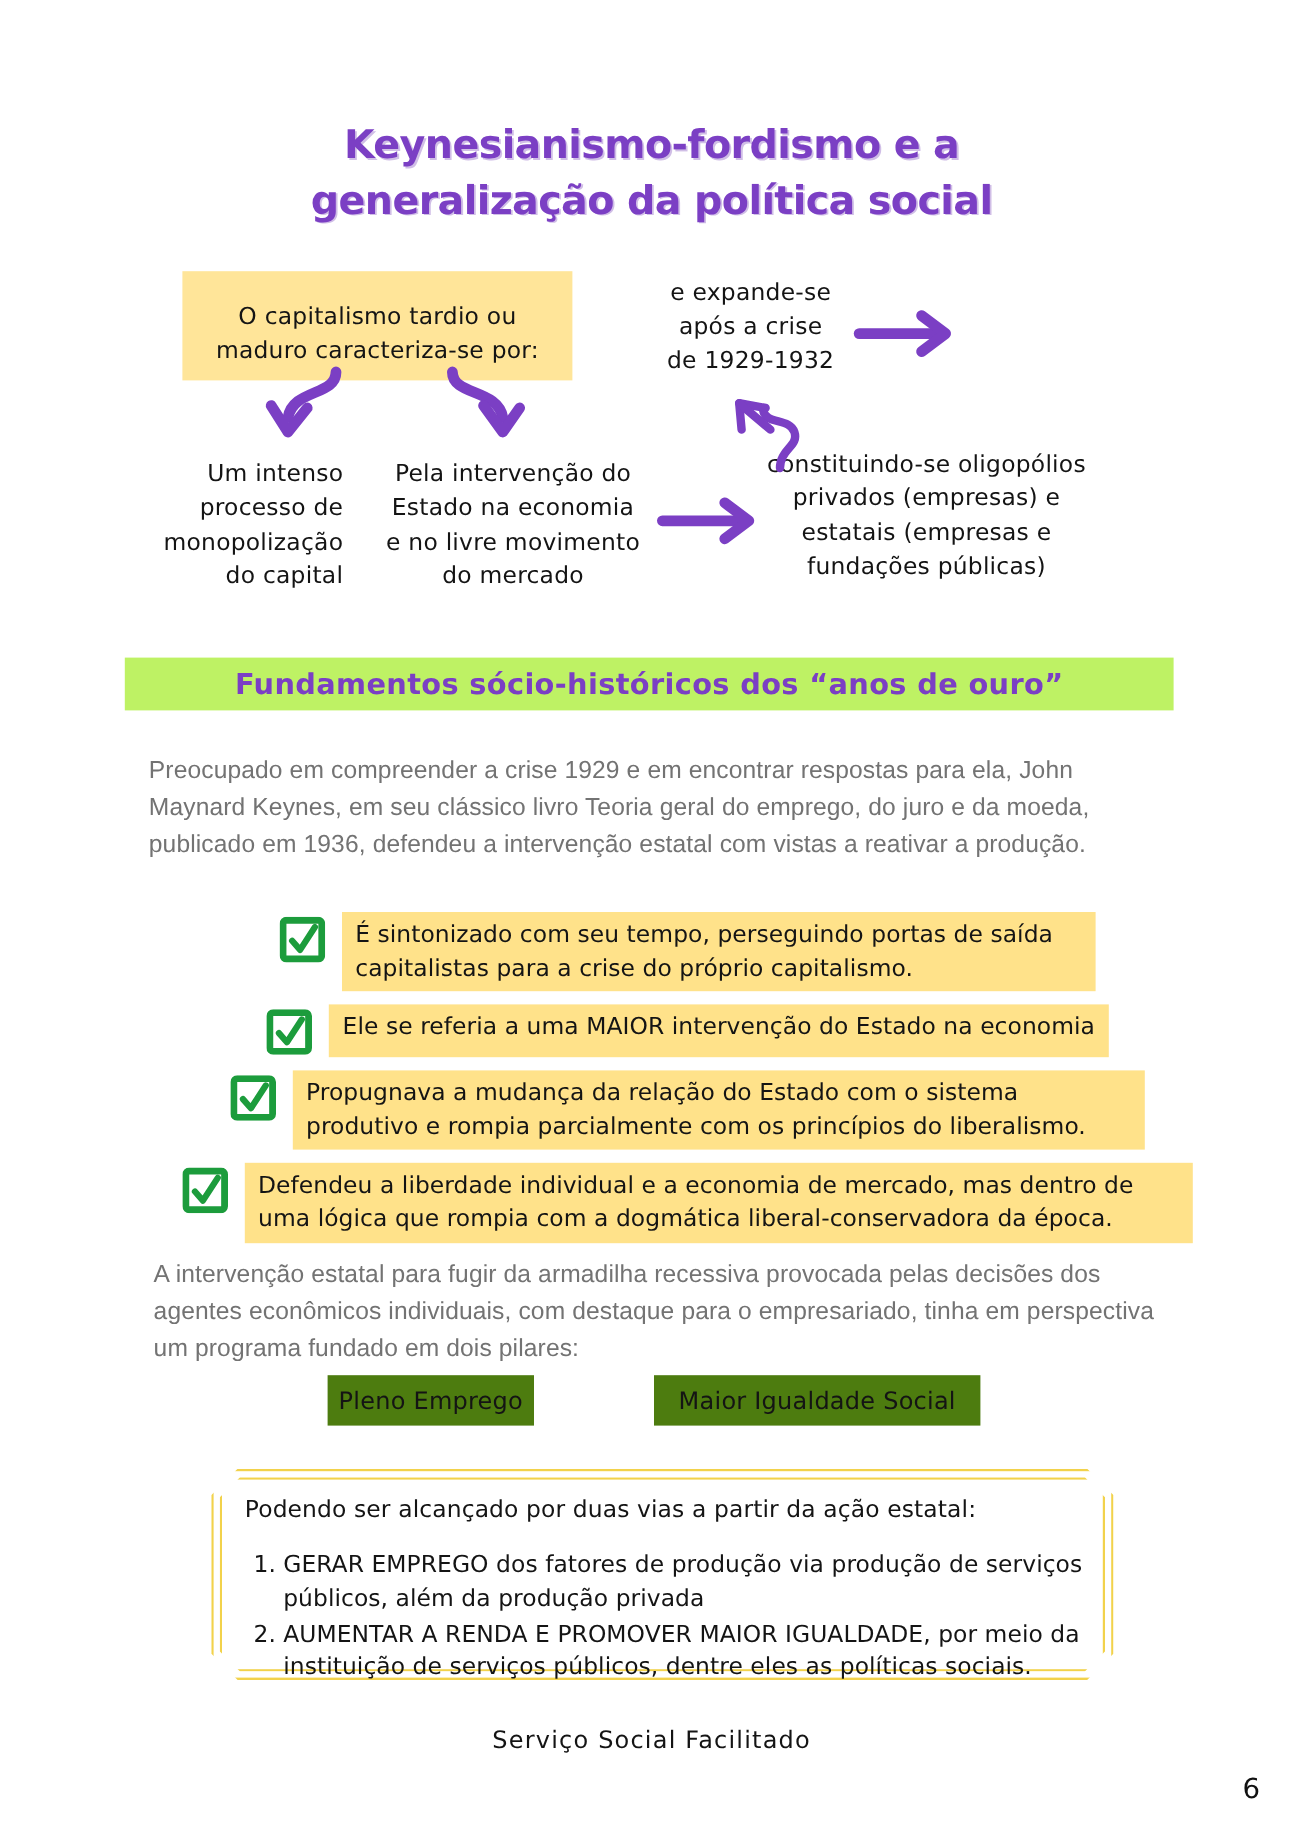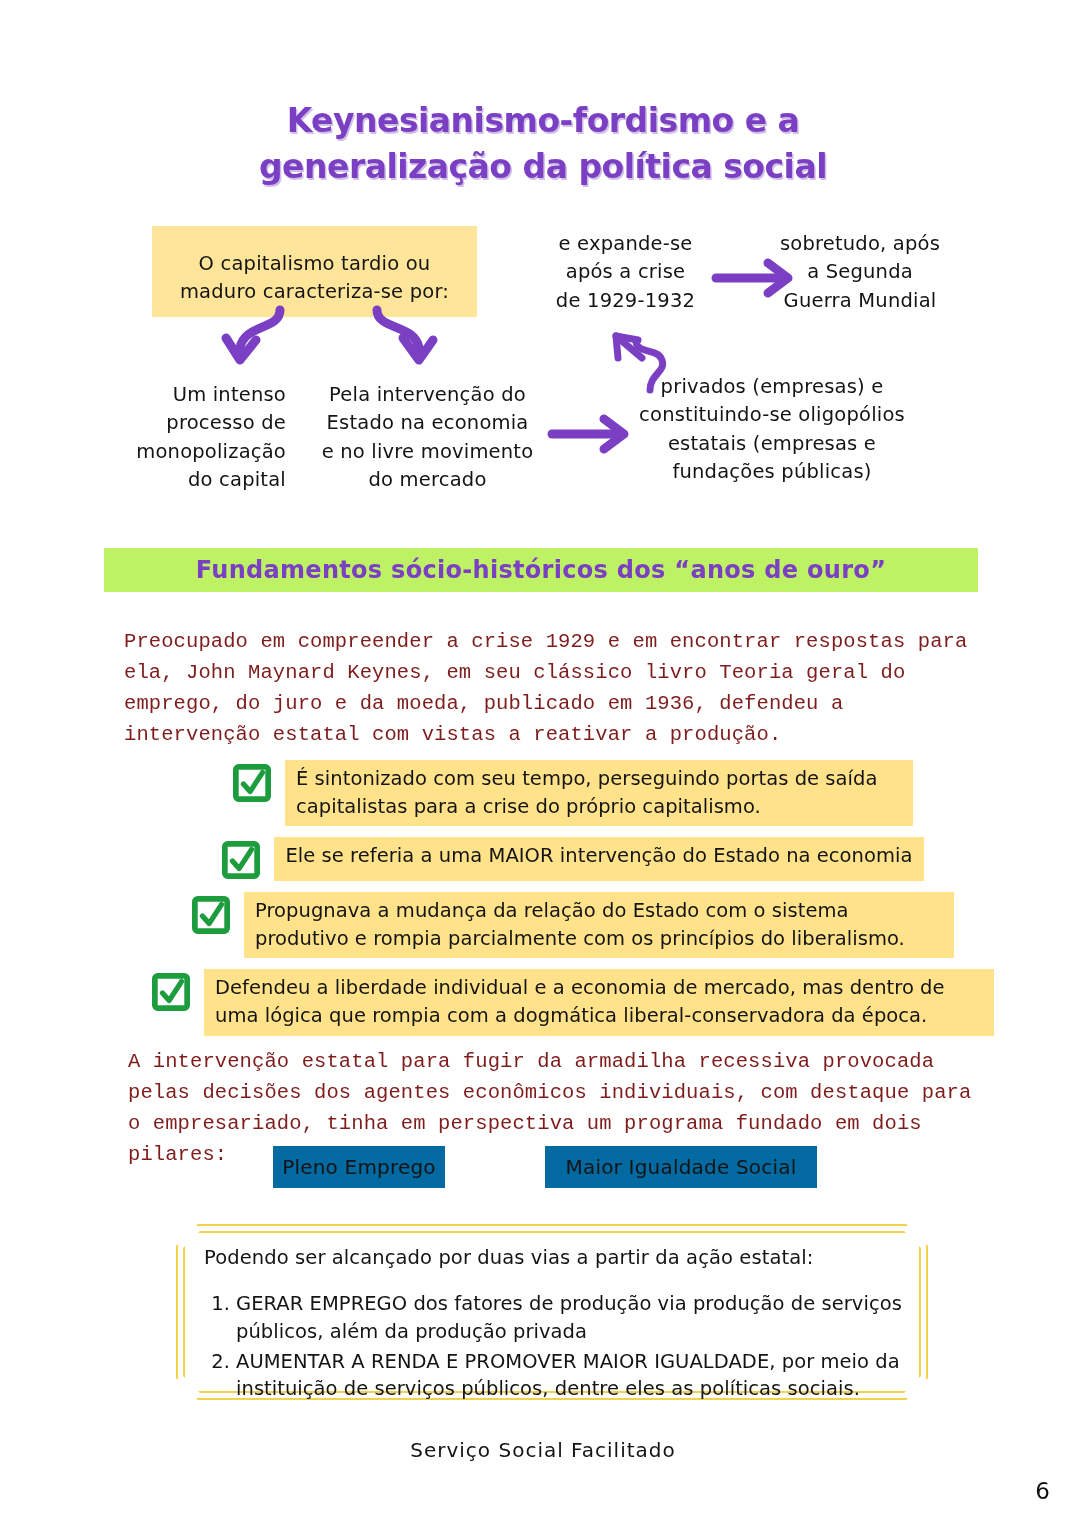--- a/index.html
+++ b/index.html
@@ -125,24 +125,24 @@
     font-weight: 700;
     font-size: 24px;
     color: #7b3fc4;
     letter-spacing: 0.3px;
     white-space: nowrap;
   }
 
   
   .para {
     position: absolute;
-    font-family: Liberation Mono, monospace;
+    font-family: Liberation Sans, sans-serif;
     font-size: 20.5px;
     line-height: 1.52;
-    color: #7f1d1d;
+    color: #737373;
     letter-spacing: 0.1px;
   }
   .para-1 { left: 124px; top: 626px; width: 850px; }
   .para-2 { left: 128px; top: 1046px; width: 845px; }
 
   
   .checklist {
     position: absolute;
     left: 143px;
     top: 760px;
@@ -174,21 +174,21 @@
   
   .pill-row {
     position: absolute;
     left: 0;
     top: 1146px;
     width: 1086px;
     height: 46px;
   }
   .pill {
     position: absolute;
-    background: #0369a1;
+    background: #4d7c0f;
     height: 42px;
     display: flex;
     align-items: center;
     justify-content: center;
     font-family: "DejaVu Sans", sans-serif;
     font-size: 20px;
     color: #141414;
     letter-spacing: 0.2px;
     white-space: nowrap;
   }
@@ -293,43 +293,38 @@
       <div>O capitalismo tardio ou</div>
       <div>maduro caracteriza-se por:</div>
     </div>
 
     <div class="d-expande hand">
       <div>e expande-se</div>
       <div>após a crise</div>
       <div>de 1929-1932</div>
     </div>
 
-    <div class="d-sobretudo hand">
-      <div>sobretudo, após</div>
-      <div>a Segunda</div>
-      <div>Guerra Mundial</div>
-    </div>
 
     <div class="d-intenso hand">
       <div>Um intenso</div>
       <div>processo de</div>
       <div>monopolização</div>
       <div>do capital</div>
     </div>
 
     <div class="d-intervencao hand">
       <div>Pela intervenção do</div>
       <div>Estado na economia</div>
       <div>e no livre movimento</div>
       <div>do mercado</div>
     </div>
 
     <div class="d-oligopolios hand">
+      <div>constituindo-se oligopólios</div>
       <div>privados (empresas) e</div>
-      <div>constituindo-se oligopólios</div>
       <div>estatais (empresas e</div>
       <div>fundações públicas)</div>
     </div>
 
     <svg class="arrow-svg" style="left:218px; top:88px;" width="80" height="72" viewBox="0 0 80 72">
       <path d="M62 6 C 62 26, 26 20, 22 44" fill="none" stroke="#7b3fc4" stroke-width="9" stroke-linecap="round"></path>
       <path d="M8 34 L22 56 L38 36" fill="none" stroke="#7b3fc4" stroke-width="9" stroke-linecap="round" stroke-linejoin="round"></path>
     </svg>
 
     <svg class="arrow-svg" style="left:365px; top:88px;" width="80" height="72" viewBox="0 0 80 72">

